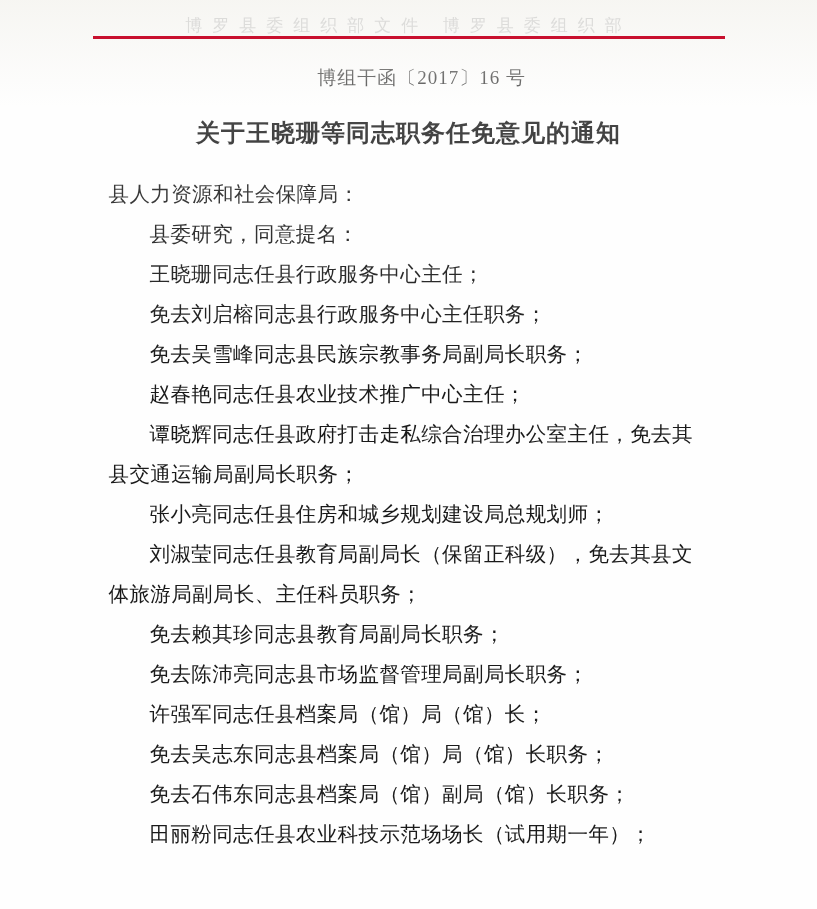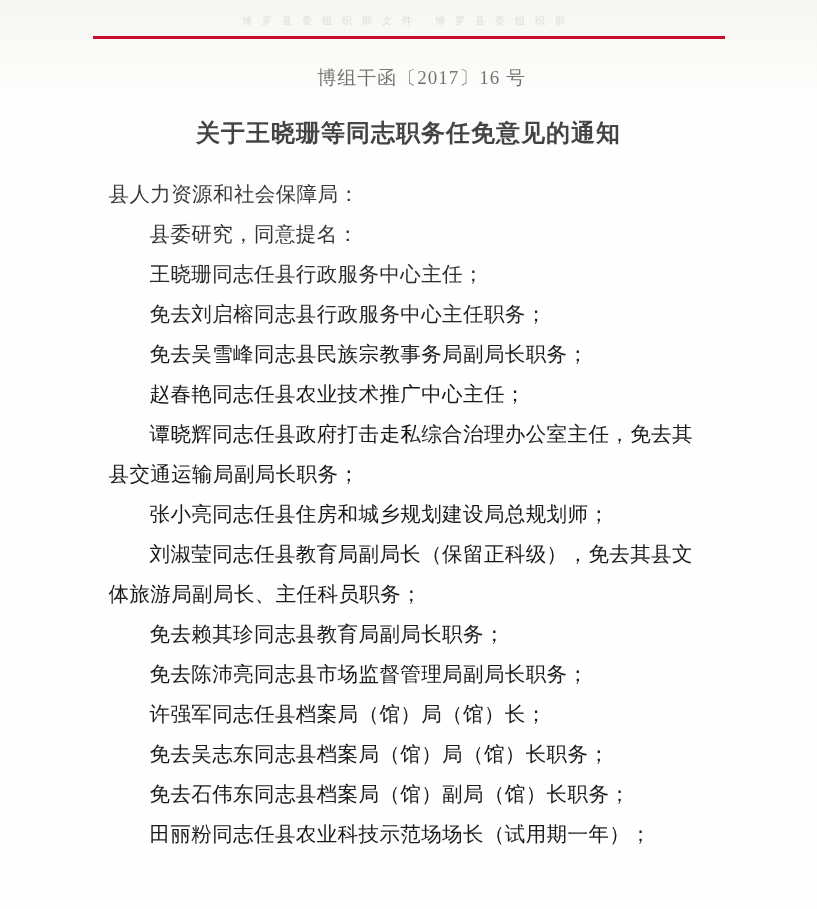--- a/index.html
+++ b/index.html
@@ -30,21 +30,21 @@
       linear-gradient(180deg, rgba(245,244,240,0.85) 0%, rgba(255,255,255,0.2) 12%, rgba(255,255,255,0) 40%);
     pointer-events: none;
   }
   .watermark-band {
     position: absolute;
     top: 14px;
     left: 0;
     width: 100%;
     height: 48px;
     text-align: center;
-    font-size: 10px;
+    font-size: 17px;
     letter-spacing: 10px;
     color: rgba(170,170,170,0.35);
     white-space: nowrap;
     overflow: hidden;
     font-family: "Liberation Sans", "DejaVu Sans", sans-serif;
   }
   .letterhead {
     position: relative;
     text-align: center;
     padding-top: 22px;

